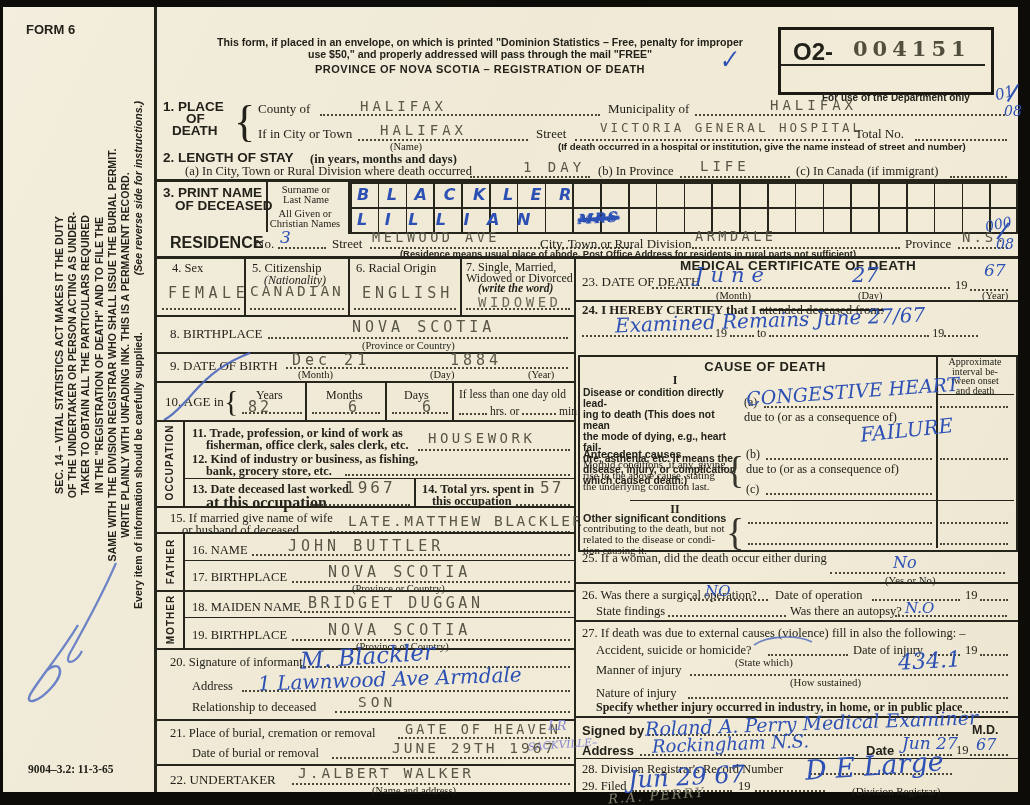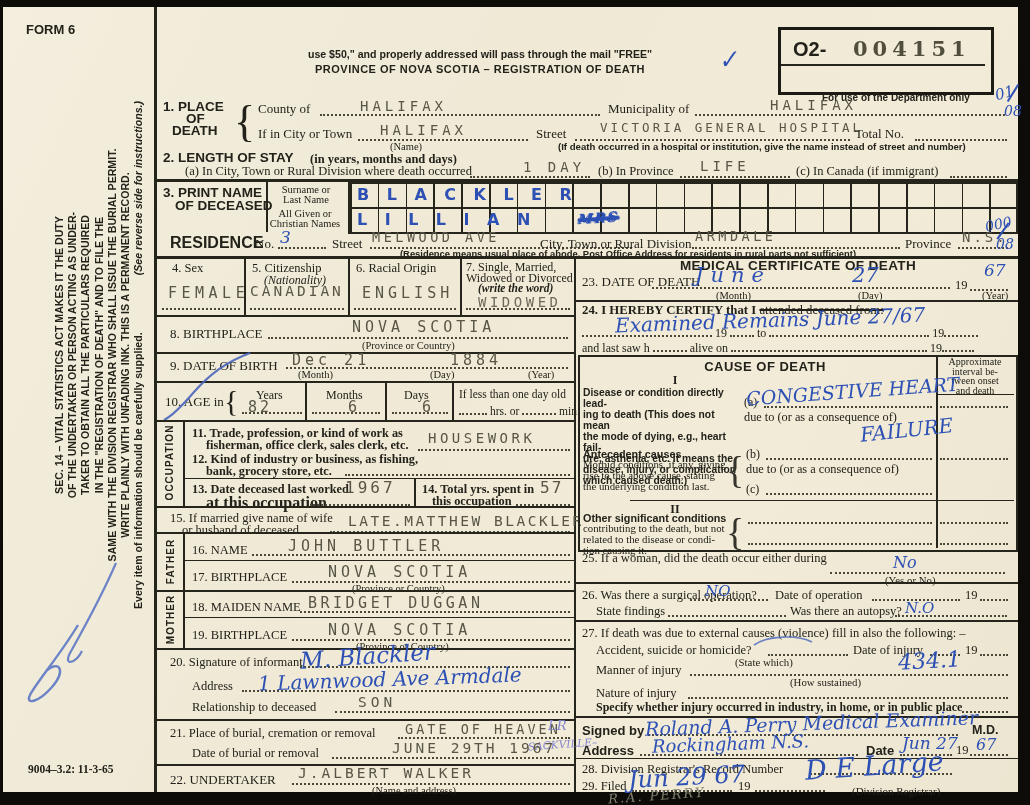--- a/index.html
+++ b/index.html
@@ -15,21 +15,21 @@
   .nw{white-space:nowrap;}
   .typed{font-family:"DejaVu Sans Mono",monospace;color:#595647;letter-spacing:3px;white-space:nowrap;}
   .hand{font-family:"DejaVu Serif",serif;font-style:italic;color:#2d50b4;white-space:nowrap;}
   .pur{color:#8486cd;}
   .pencil{color:#84816f;}
   .dt{border-bottom:2px dotted #4a4839;height:0;}
   .ln{background:#26251c;}
   .frame{background:#0d0c08;}
   .vt{transform:rotate(-90deg);}
   .gridbox{border:2px solid #26251c;background:repeating-linear-gradient(90deg,#26251c 0 1.6px,transparent 1.6px 27.8px);}
-  .gridhand{font-family:"DejaVu Sans",sans-serif;font-weight:bold;color:#2d50b4;font-size:16px;letter-spacing:17.5px;white-space:nowrap;}
+  .gridhand{font-family:"DejaVu Sans",sans-serif;font-style:italic;font-weight:bold;color:#2d50b4;font-size:16px;letter-spacing:17.5px;white-space:nowrap;}
   .struck{text-decoration:line-through;text-decoration-thickness:3px;transform:skewX(-10deg) rotate(-4deg);display:inline-block;}
   .sb-line{font-family:"Liberation Sans",sans-serif;font-weight:700;font-size:10.6px;line-height:13.2px;text-align:center;white-space:nowrap;}
 </style>
 </head>
 <body>
 
 <div id="paper">
 
   <div class="abs frame" style="left:0;top:0;width:1030px;height:7px"></div>
   <div class="abs frame" style="left:0;top:792px;width:1030px;height:13px"></div>
@@ -51,26 +51,27 @@
       <span class="i" style="font-weight:600">(See reverse side for instructions.)</span>
     </div>
   </div>
   <div class="abs ser b" style="left:28px;top:763px;font-size:11.5px">9004–3.2: 11-3-65</div>
 
   <svg class="abs" style="left:8px;top:555px" width="155" height="190" viewBox="0 0 155 190">
     <path d="M108 8 C92 45,72 80,62 98 C55 112,68 108,74 96" stroke="#5671c4" stroke-width="2.2" fill="none" opacity="0.85"></path>
     <path d="M70 70 C52 100,28 128,22 140 C17 150,30 148,44 132 C58 116,52 104,38 116" stroke="#5671c4" stroke-width="2.4" fill="none" opacity="0.85"></path>
   </svg>
 
+  <div class="abs sans b ctr" style="left:180px;top:36px;width:600px;font-size:10.6px">This form, if placed in an envelope, on which is printed "Dominion Statistics – Free, penalty for improper</div>
   <div class="abs sans b ctr" style="left:180px;top:48px;width:600px;font-size:10.6px">use $50," and properly addressed will pass through the mail "FREE"</div>
   <div class="abs sans b ctr" style="left:180px;top:63px;width:600px;font-size:11px;letter-spacing:.5px">PROVINCE OF NOVA SCOTIA – REGISTRATION OF DEATH</div>
   <div class="abs hand" style="left:718px;top:46px;font-size:24px;transform:rotate(-10deg)">✓</div>
 
   <div class="abs" style="left:778px;top:27px;width:210px;height:62px;border:3px solid #1c1b13">
-    <div class="abs sans b" style="left:12px;top:8px;font-size:20px">O2-</div>
+    <div class="abs sans b" style="left:12px;top:8px;font-size:24px">O2-</div>
     <div class="abs b" style="left:72px;top:6px;font-size:21px;font-family:'DejaVu Serif',serif;letter-spacing:5px;color:#514e3e">004151</div>
     <div class="abs ln" style="left:0;top:34px;width:204px;height:2px"></div>
   </div>
   <div class="abs sans b" style="left:822px;top:92px;font-size:10px">For use of the Department only</div>
   <div class="abs hand" style="left:995px;top:84px;font-size:15px;transform:rotate(-14deg)">01</div>
   <div class="abs" style="left:1003px;top:92px;width:20px;height:2px;background:#2d50b4;transform:rotate(-58deg)"></div>
   <div class="abs hand" style="left:1004px;top:103px;font-size:14px">08</div>
 
   <div class="abs sans b" style="left:163px;top:99px;font-size:13.5px">1. PLACE</div>
   <div class="abs sans b" style="left:186px;top:111px;font-size:13.5px">OF</div>
@@ -291,23 +292,20 @@
   <div class="abs ser" style="left:982px;top:290px;font-size:10.5px">(Year)</div>
   <div class="abs ln" style="left:576px;top:300px;width:442px;height:1.6px"></div>
 
   <div class="abs ser nw" style="left:582px;top:303px;font-size:12.8px">
     <span class="b">24. I HEREBY CERTIFY that I</span> <span style="text-decoration:line-through;text-decoration-thickness:1.6px">attended deceased from:</span>
   </div>
   <div class="abs hand" style="left:615px;top:308px;font-size:20px;transform:rotate(-2deg)">Examined Remains June 27/67</div>
   <div class="abs ser nw" style="left:582px;top:326px;font-size:12px">
     <span class="dt" style="display:inline-block;width:130px"></span> <span>19</span> <span class="dt" style="display:inline-block;width:24px"></span> <span>to</span> <span class="dt" style="display:inline-block;width:160px"></span> <span>19</span><span class="dt" style="display:inline-block;width:34px"></span>
   </div>
-  <div class="abs ser nw" style="left:582px;top:341px;font-size:12px">
-    <span>and last saw h</span> <span class="dt" style="display:inline-block;width:34px"></span> <span>alive on</span> <span class="dt" style="display:inline-block;width:196px"></span> <span>19</span><span class="dt" style="display:inline-block;width:32px"></span>
-  </div>
 
   <div class="abs" style="left:578px;top:355px;width:436px;height:193px;border:2px solid #26251c"></div>
   <div class="abs ln" style="left:936px;top:355px;width:1.6px;height:193px"></div>
   <div class="abs sans b ctr" style="left:600px;top:359px;width:330px;font-size:13px;letter-spacing:.5px">CAUSE OF DEATH</div>
   <div class="abs ser ctr" style="left:938px;top:357px;width:74px;font-size:10px;line-height:9.5px">
     <div>Approximate</div>
     <div>interval be-</div>
     <div>tween onset</div>
     <div>and death</div>
   </div>

